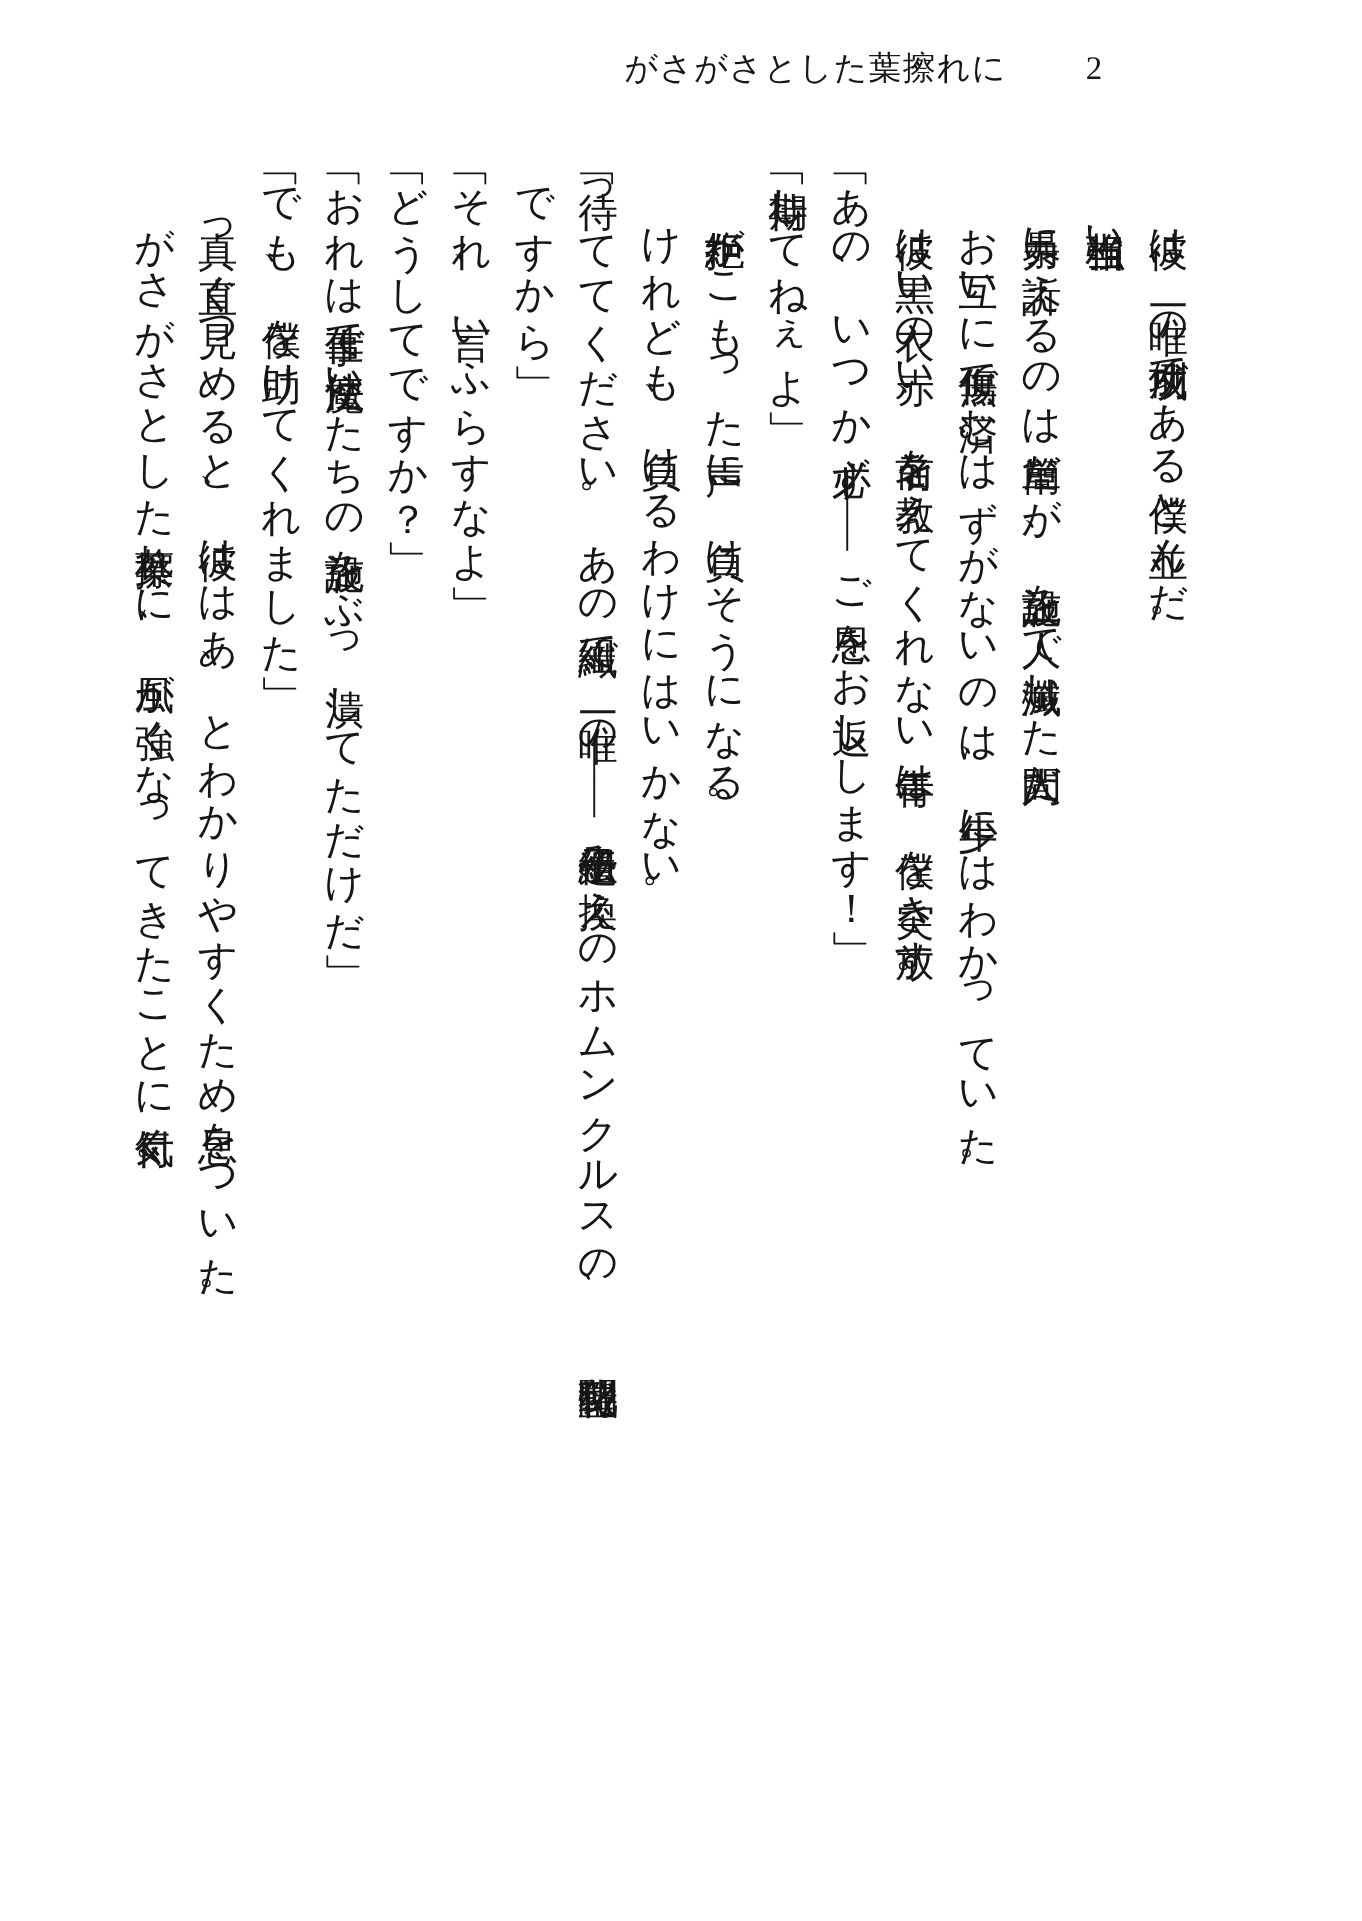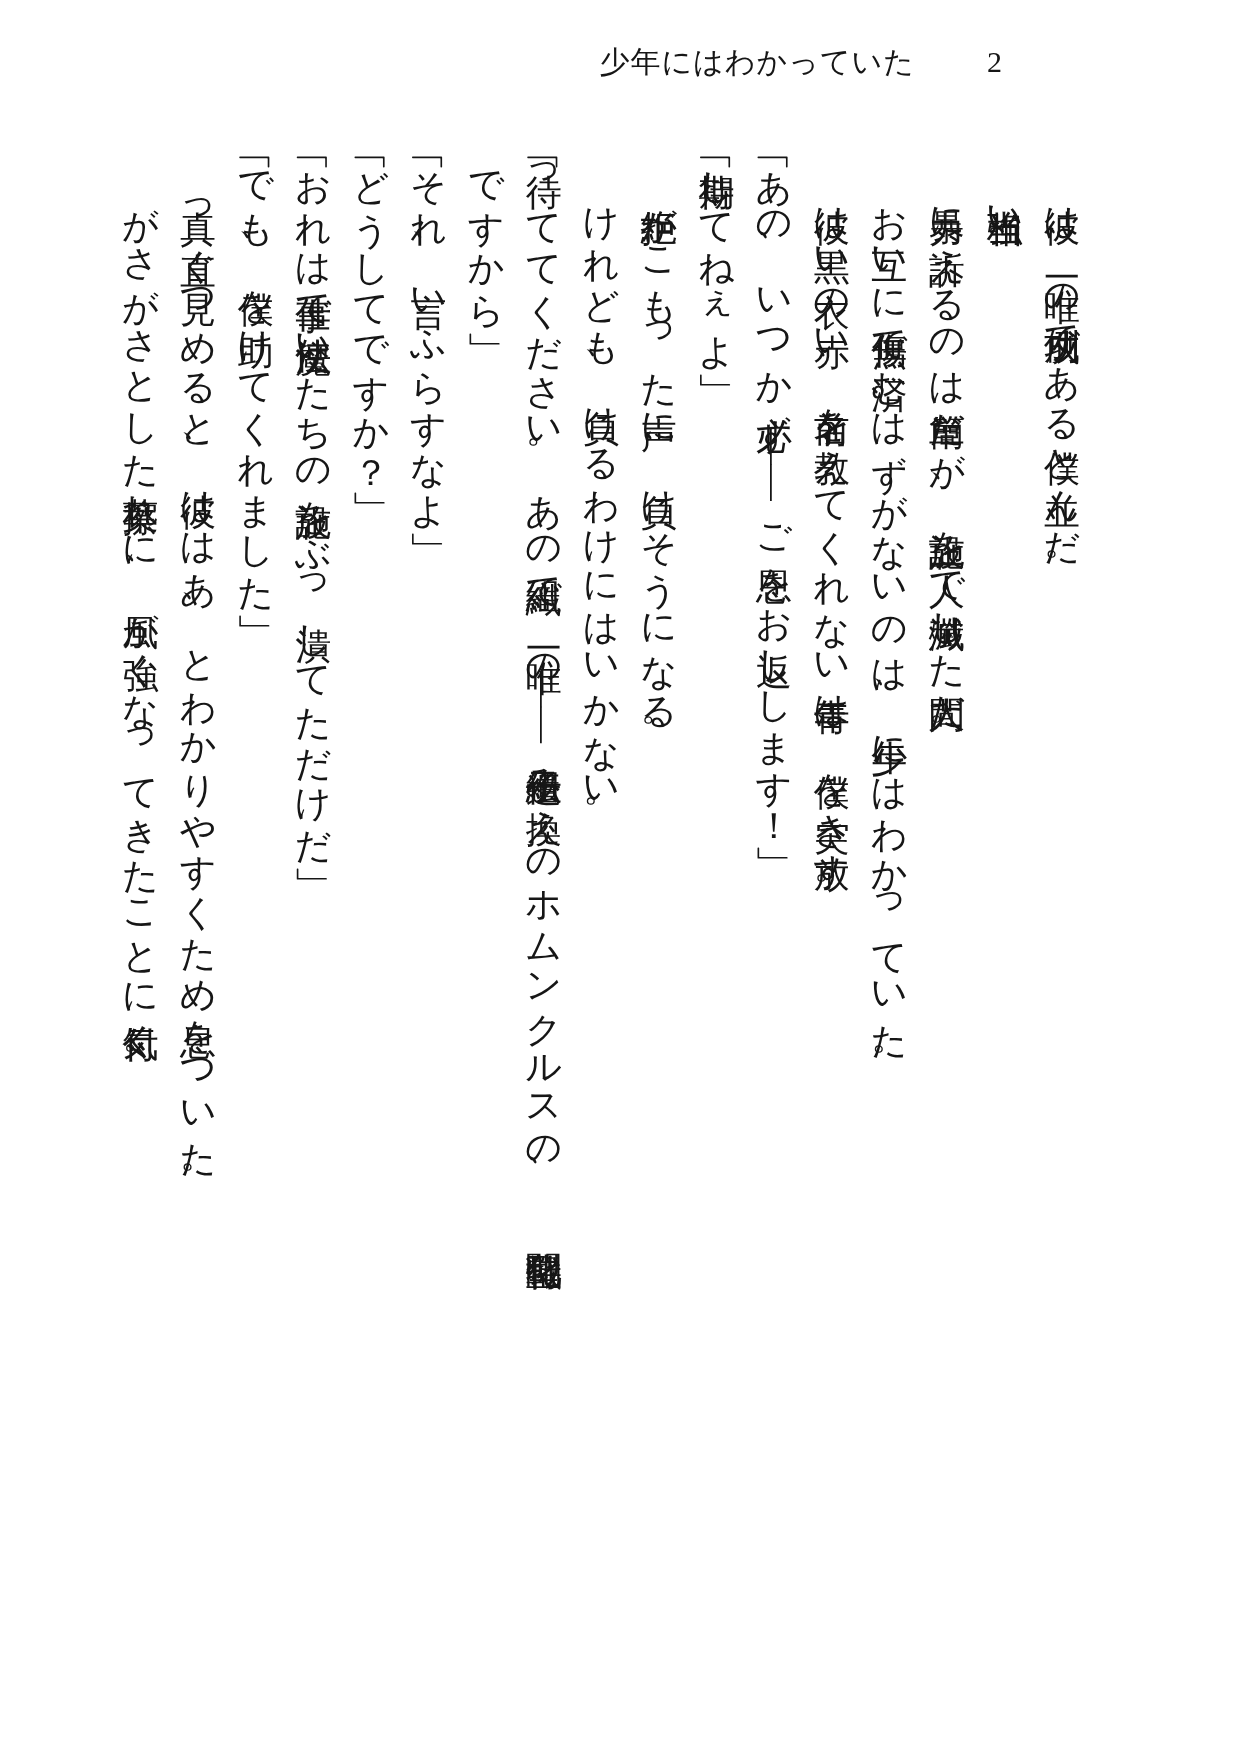--- a/index.html
+++ b/index.html
@@ -53,21 +53,21 @@
   .text-block p.indent {
     text-indent: 1em;
   }
 </style>
 </head>
 <body>
 
 <div class="page">
 
   <header class="page-header">
-    <span class="doc-title">少年にはわかっていた</span>
+    <span class="doc-title">がさがさとした葉擦れに</span>
     <span class="page-number">2</span>
   </header>
 
   <main class="text-block">
     <p class="line indent">彼は、唯一の成功例である僕と並んだ。</p>
     <p class="line indent">相当強い。</p>
     <p class="line indent">暴力に訴えるのは簡単だが、施設を一人で殲滅した人間だ。</p>
     <p class="line indent">お互いに無傷で済むはずがないのは、少年にはわかっていた。</p>
     <p class="line indent">彼は黒い衣の赤い、名前を教えてくれない青年は、僕を突き放す。</p>
     <p class="line">「あの、いつか必ず――ご恩をお返しします！」</p>

